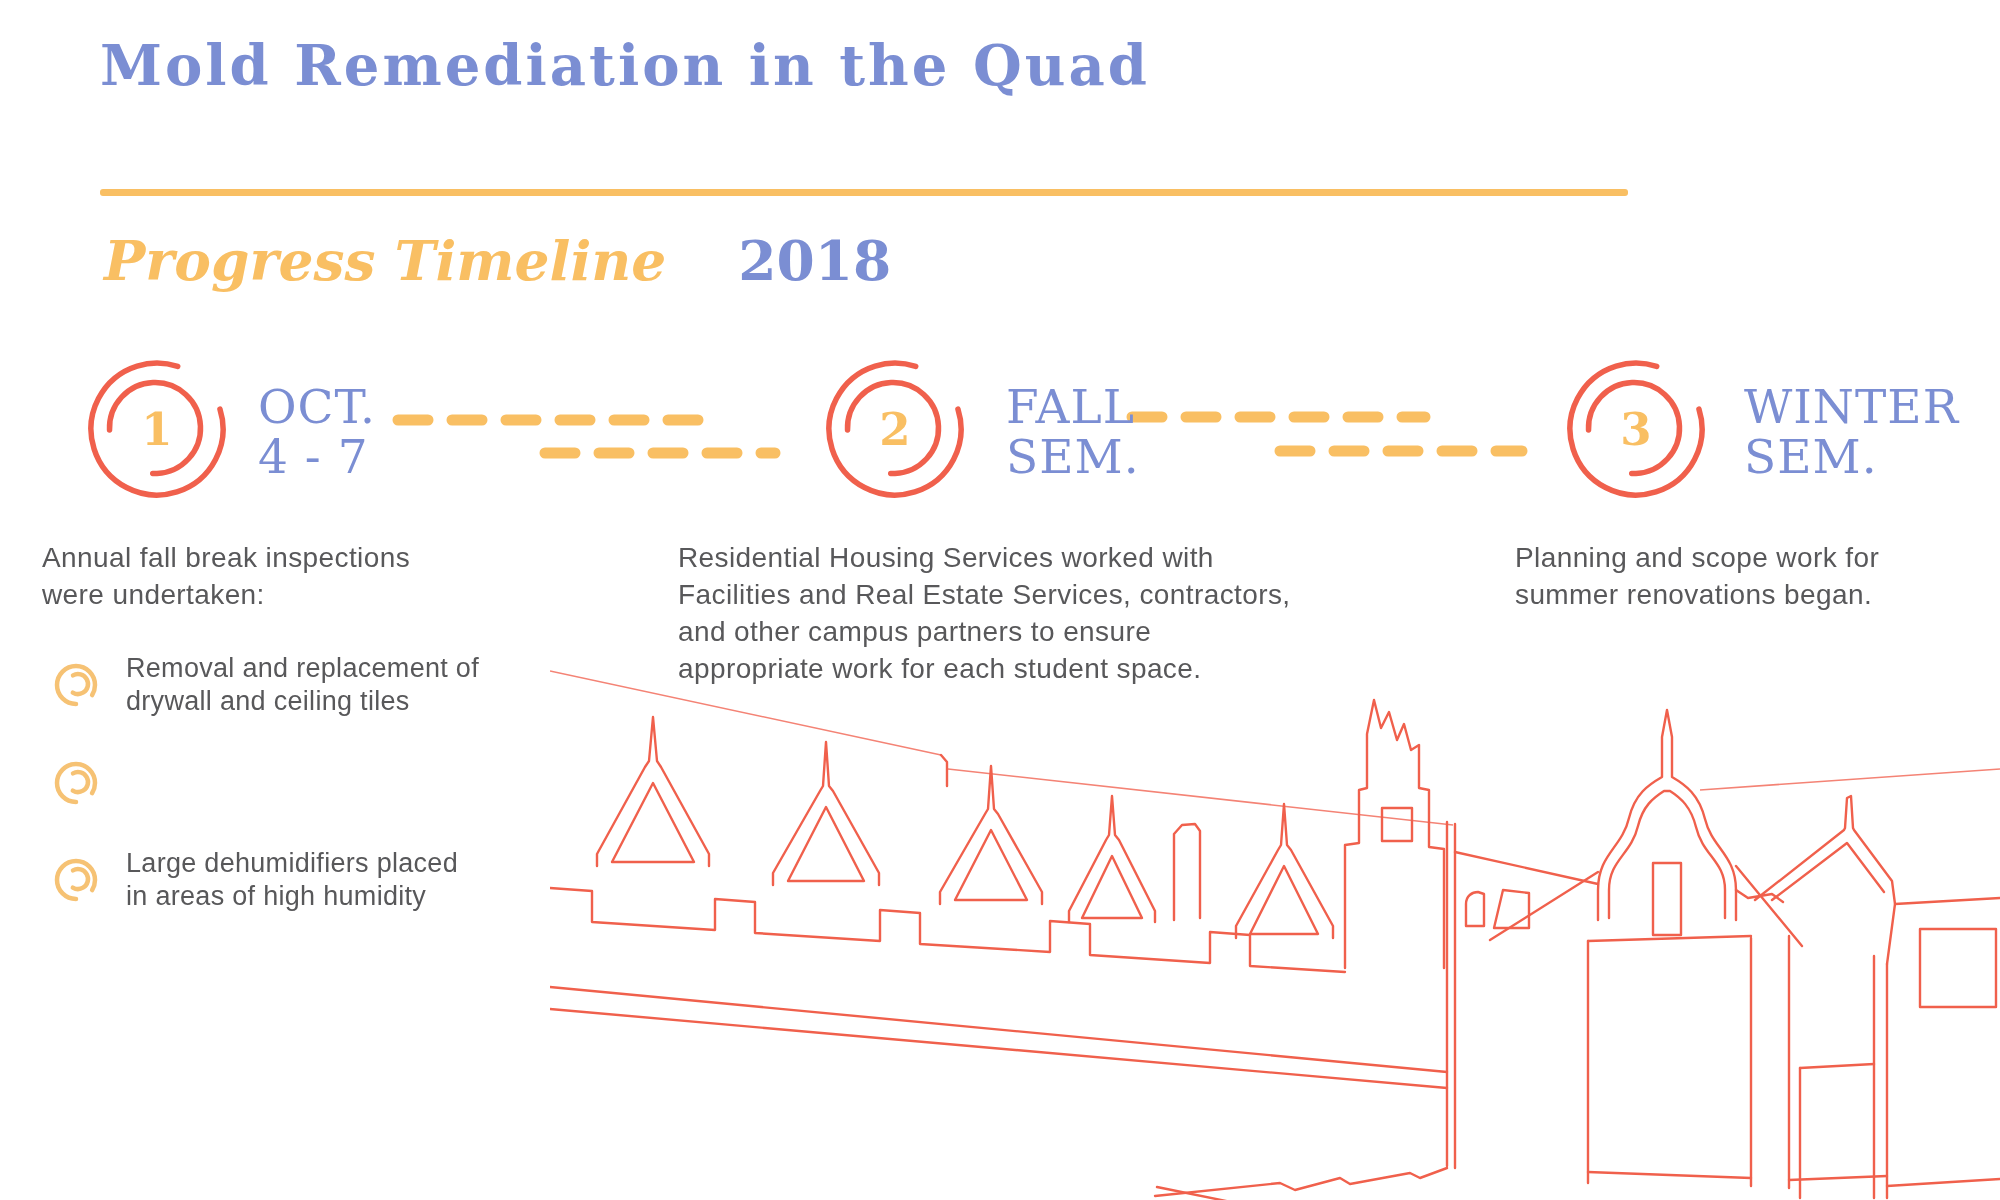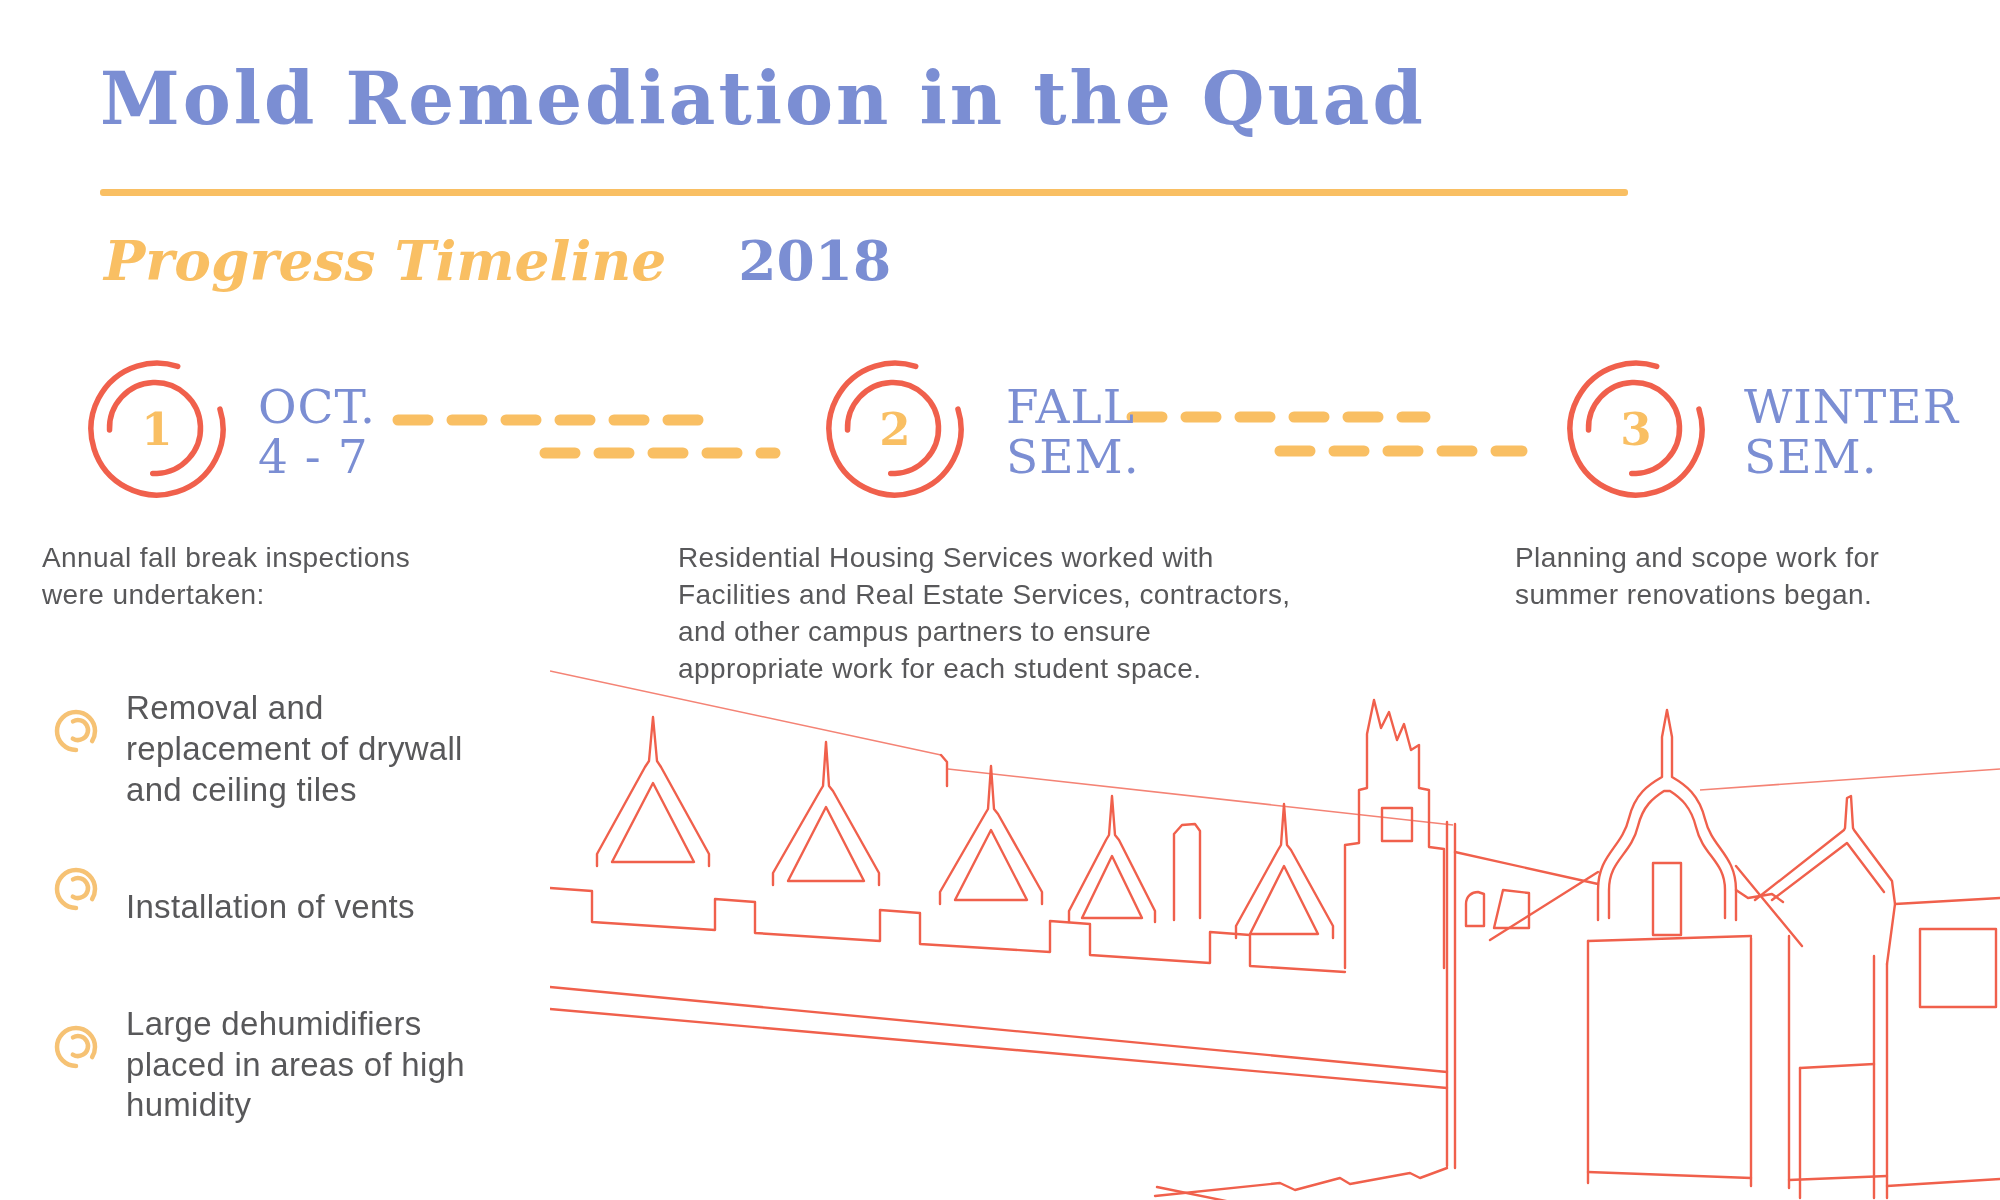--- a/index.html
+++ b/index.html
@@ -8,23 +8,23 @@
     --coral:#f0604c;
     --gray:#58585a;
   }
   *{margin:0;padding:0;box-sizing:border-box;}
   html,body{background:#ffffff;}
   body{font-family:"Liberation Sans", sans-serif;}
   .canvas{
     position:relative;width:2000px;height:1200px;background:#ffffff;overflow:hidden;
   }
   .page-title{
-    position:absolute;left:100px;top:56px;
+    position:absolute;left:100px;top:32px;
     font-family:"DejaVu Serif", serif;font-weight:bold;
-    font-size:72px;color:var(--blue);letter-spacing:3px;white-space:nowrap;
+    font-size:56px;color:var(--blue);letter-spacing:3px;white-space:nowrap;
   }
   .title-underline{
     position:absolute;left:100px;top:189px;width:1528px;height:7px;
     background:var(--orange);border-radius:3px;
   }
   .subtitle-row{
     position:absolute;left:104px;top:228px;
     font-family:"DejaVu Serif", serif;font-weight:bold;font-size:55px;white-space:nowrap;
   }
   .subtitle-row .sub{color:var(--orange);font-style:italic;}
@@ -54,21 +54,21 @@
   .md-2{left:678px;width:626px;}
   .md-3{left:1515px;width:436px;}
   .bullet-list{
     position:absolute;left:54px;top:652px;width:440px;list-style:none;
   }
   .bullet-item{
     display:flex;align-items:center;gap:24px;margin-bottom:40px;
   }
   .bullet-item .bi-icon{flex:0 0 48px;width:48px;height:48px;}
   .bullet-item .bi-text{
-    width:356px;font-size:33px;color:var(--gray);line-height:1.24;letter-spacing:.3px;margin-top:36px;
+    width:356px;font-size:27px;color:var(--gray);line-height:1.24;letter-spacing:.3px;
   }
   .dash-layer,.building-layer{position:absolute;pointer-events:none;}
   .dash-layer{left:0;top:0;width:2000px;height:1200px;}
   .building-layer{left:550px;top:638px;width:1450px;height:562px;}
 </style>
 </head>
 <body>
 
 <div class="canvas">
 
@@ -107,21 +107,20 @@
         <circle cx="22" cy="24" r="19" fill="none" stroke="#f6c274" stroke-width="4.5" stroke-linecap="round" stroke-dasharray="99.5 19.9" transform="rotate(-270 22 24)"></circle>
         <circle cx="24" cy="23" r="10" fill="none" stroke="#f6c274" stroke-width="4.5" stroke-linecap="round" stroke-dasharray="41.8 21" transform="rotate(-120 24 23)"></circle>
       </svg>
       <span class="bi-text">Removal and replacement of drywall and ceiling tiles</span>
     </li>
     <li class="bullet-item">
       <svg class="bi-icon" viewBox="0 0 48 48" aria-hidden="true">
         <circle cx="22" cy="24" r="19" fill="none" stroke="#f6c274" stroke-width="4.5" stroke-linecap="round" stroke-dasharray="99.5 19.9" transform="rotate(-270 22 24)"></circle>
         <circle cx="24" cy="23" r="10" fill="none" stroke="#f6c274" stroke-width="4.5" stroke-linecap="round" stroke-dasharray="41.8 21" transform="rotate(-120 24 23)"></circle>
       </svg>
-      <span class="bi-text">Installation of vents</span>
     </li>
     <li class="bullet-item">
       <svg class="bi-icon" viewBox="0 0 48 48" aria-hidden="true">
         <circle cx="22" cy="24" r="19" fill="none" stroke="#f6c274" stroke-width="4.5" stroke-linecap="round" stroke-dasharray="99.5 19.9" transform="rotate(-270 22 24)"></circle>
         <circle cx="24" cy="23" r="10" fill="none" stroke="#f6c274" stroke-width="4.5" stroke-linecap="round" stroke-dasharray="41.8 21" transform="rotate(-120 24 23)"></circle>
       </svg>
       <span class="bi-text">Large dehumidifiers placed in areas of high humidity</span>
     </li>
   </ul>
 

